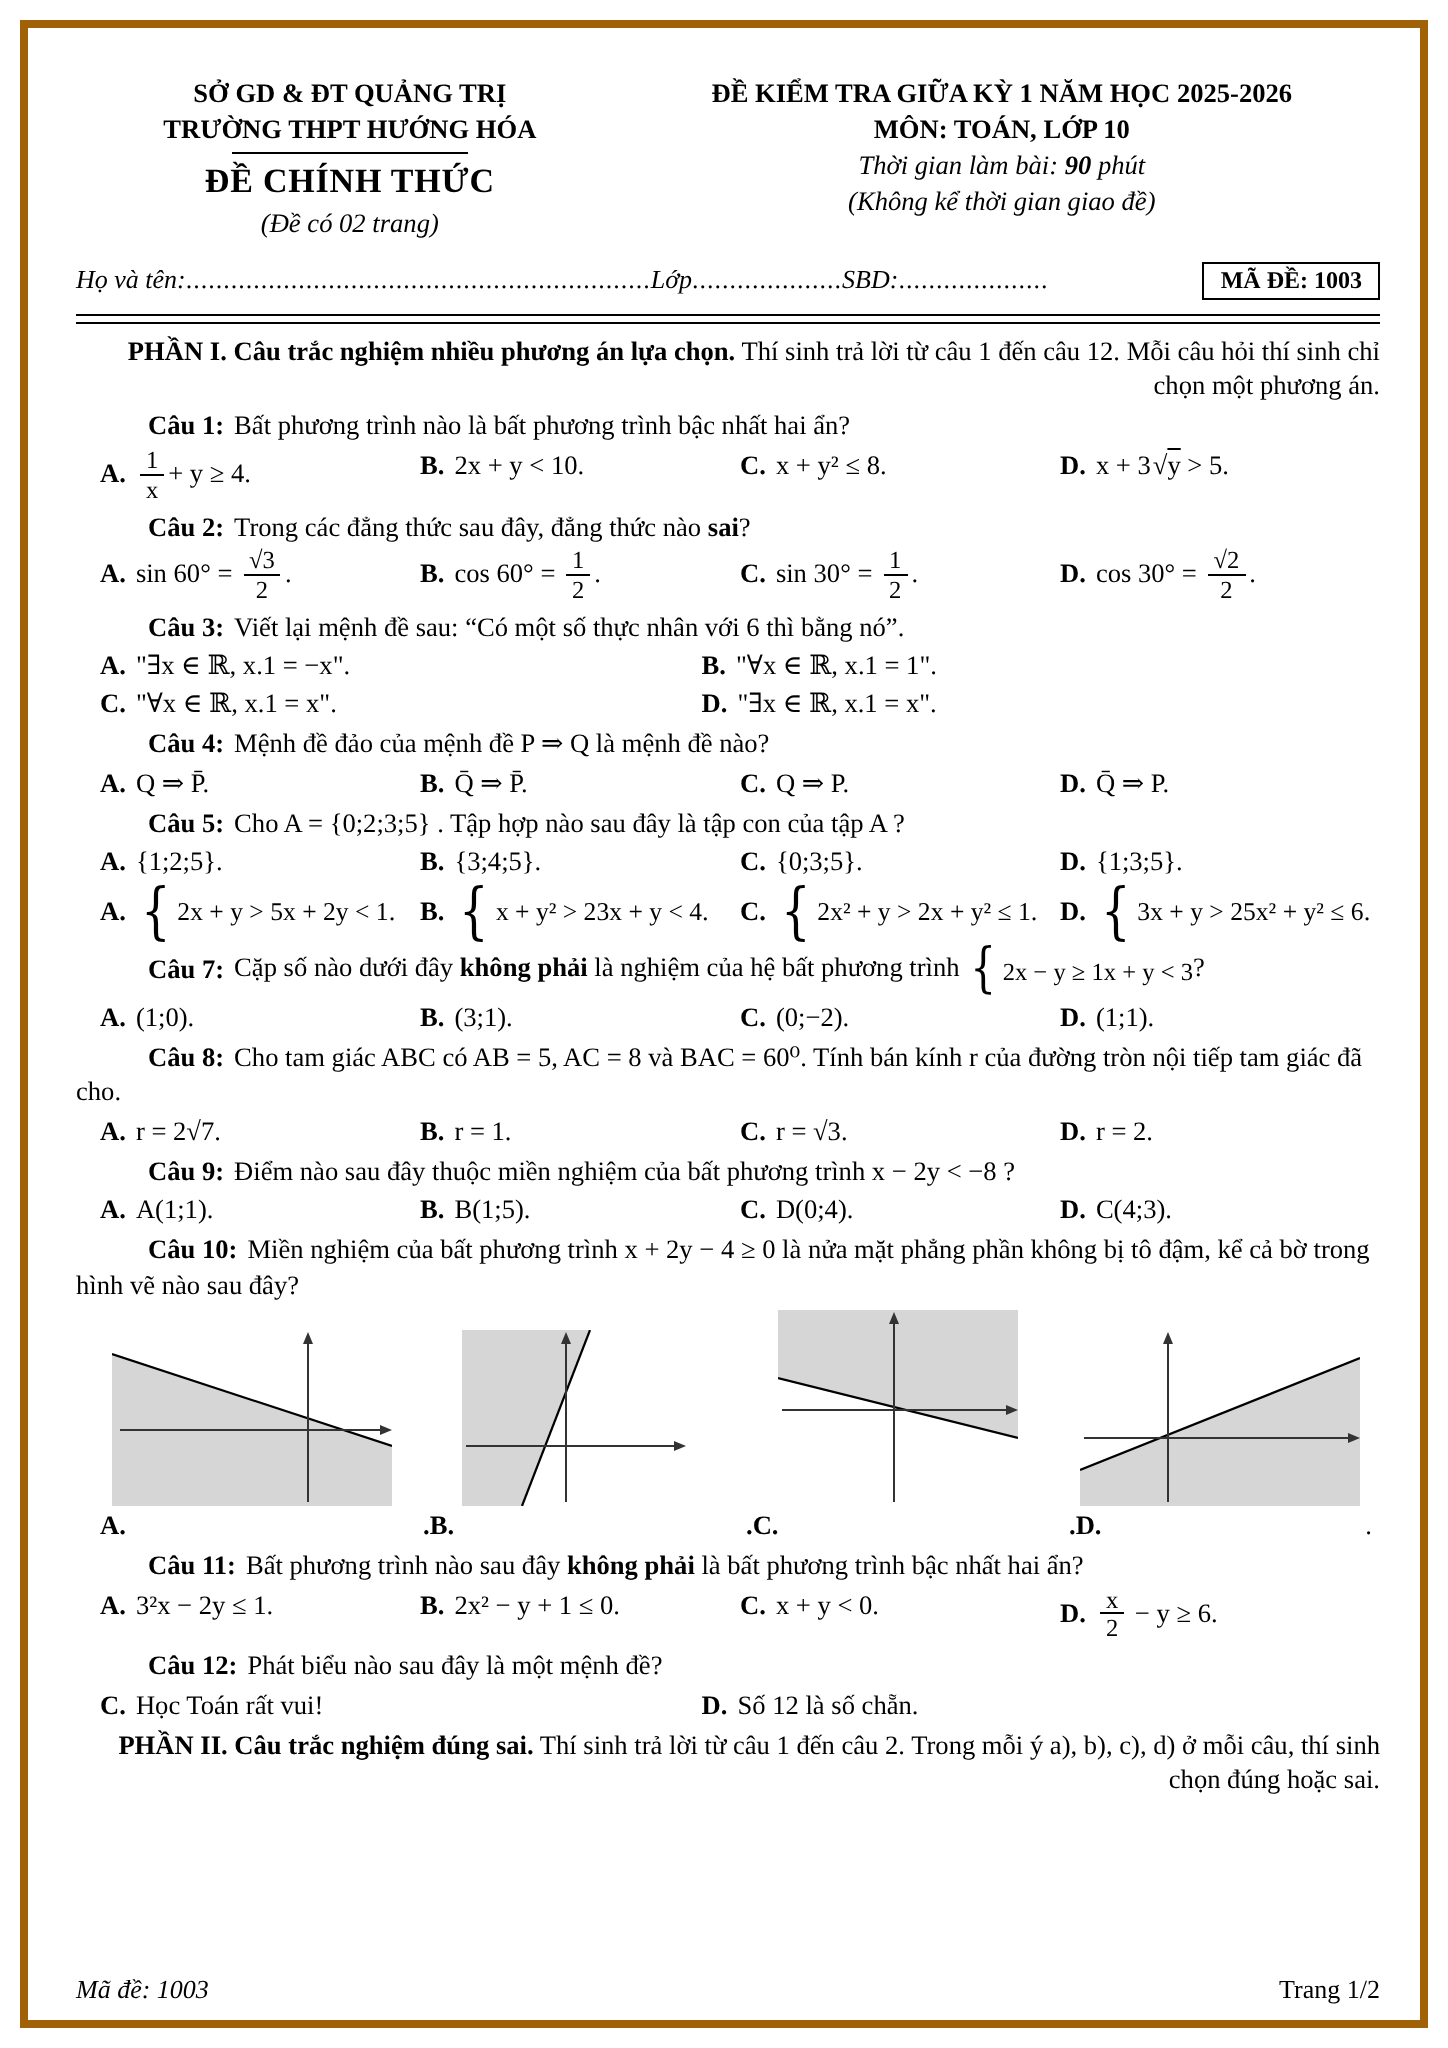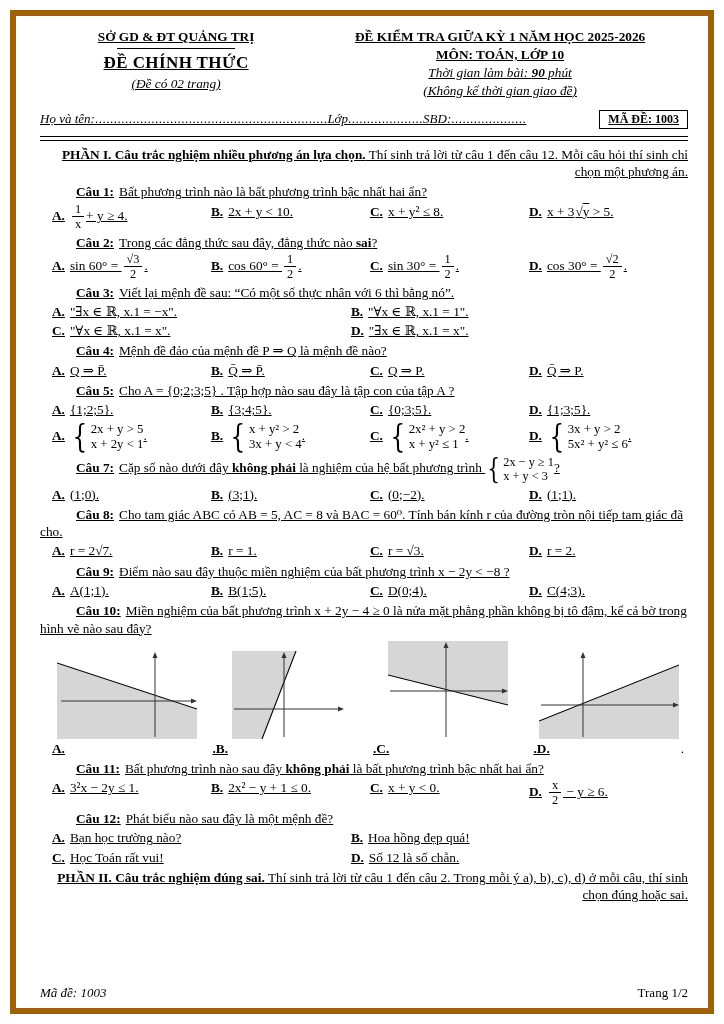--- a/index.html
+++ b/index.html
@@ -1,22 +1,22 @@
 <!DOCTYPE html>
 <html><head>
 <meta charset="utf-8">
 <style>
   html,body{margin:0;padding:0;}
   body{
     width:724px;height:1024px;position:relative;background:#fff;color:#000;
     font-family:"Liberation Serif","DejaVu Serif","DejaVu Sans",serif;
     font-size:13.3px;line-height:1.3;overflow:hidden;
   }
-  .page{position:absolute;top:10px;left:10px;right:10px;bottom:10px;border:6px solid #a16207;
-        padding:12px 20px 30px 24px;overflow:hidden;text-decoration:underline;}
+  .page{position:absolute;top:10px;left:10px;right:10px;bottom:10px;border:4px solid #a16207;
+        padding:24px 20px 30px 24px;overflow:hidden;}
   .b{font-weight:bold;}
   .i{font-style:italic;}
 
   
   .header{display:flex;}
   .h-left{width:42%;text-align:center;}
   .h-right{width:58%;text-align:center;}
   .h-left>div,.h-right>div{line-height:1.35;}
   .underline-bar{width:118px;border-top:1.2px solid #000;margin:2px auto 3px;}
   .official{font-size:17px;letter-spacing:.4px;}
@@ -44,21 +44,21 @@
   .frac .den{padding-top:1px;font-size:12.3px;}
 
   
   .sqrt-sign{margin-left:1px;}
   .sqrt-bar{text-decoration:overline;}
 
   
   .system{display:inline-flex;align-items:center;vertical-align:middle;}
   .system .brace{font-size:31px;line-height:.9;font-weight:400;margin-right:1px;transform:scaleX(.75);
                  font-family:"DejaVu Serif",serif;}
-  .system .lines{display:inline-flex;flex-direction:column;text-align:left;line-height:1.2;font-size:12.8px;}
+  .system .lines{display:inline-flex;flex-direction:row;text-align:left;line-height:1.2;font-size:12.8px;}
   .system.small .lines{font-size:12.3px;line-height:1.15;}
   .system.small .brace{font-size:27px;}
 
   
   .graphs{display:flex;margin:4px 4px 0 12px;gap:10px;align-items:flex-end;}
   .gcell{flex:1;text-align:center;}
   .gcell svg{display:block;margin:0 auto;}
   .glabels{display:flex;margin:1px 4px 0 12px;gap:10px;}
   .glabels .gl{flex:1;text-align:left;font-weight:bold;}
   .gl-end{font-weight:normal;float:right;}
@@ -67,20 +67,21 @@
   .footer{position:absolute;left:24px;right:20px;bottom:6px;display:flex;justify-content:space-between;font-size:13px;}
 </style>
 </head>
 <body>
 
 <div class="page">
 
   <div class="header">
     <div class="h-left">
       <div class="b">SỞ GD &amp; ĐT QUẢNG TRỊ</div>
+      <div class="b">TRƯỜNG THPT HƯỚNG HÓA</div>
       <div class="underline-bar"></div>
       <div class="b official">ĐỀ CHÍNH THỨC</div>
       <div class="i">(Đề có 02 trang)</div>
     </div>
     <div class="h-right">
       <div class="b">ĐỀ KIỂM TRA GIỮA KỲ 1 NĂM HỌC 2025-2026</div>
       <div class="b">MÔN: TOÁN,  LỚP 10</div>
       <div class="i"><span>Thời gian làm bài: </span><span class="b">90</span><span> phút</span></div>
       <div class="i">(Không kể thời gian giao đề)</div>
     </div>
@@ -297,24 +298,20 @@
       <span class="opt"><span class="letter">D.</span><span class="frac">
             <span class="num">x</span>
             <span class="den">2</span>
           </span><span> − y ≥ 6.</span></span>
     </div>
   </div>
 
   <div class="question">
     <div><span class="q-label">Câu 12:</span><span>Phát biểu nào sau đây là một mệnh đề?</span></div>
     <div class="options options-2">
-      <span class="opt"><span class="letter">A.</span><span>Bạn học trường nào?</span></span>
-      <span class="opt"><span class="letter">B.</span><span>Hoa hồng đẹp quá!</span></span>
-    </div>
-    <div class="options options-2">
       <span class="opt"><span class="letter">C.</span><span>Học Toán rất vui!</span></span>
       <span class="opt"><span class="letter">D.</span><span>Số 12 là số chẵn.</span></span>
     </div>
   </div>
 
   <div class="part-heading"><span class="b">PHẦN II. Câu trắc nghiệm đúng sai.</span><span> Thí sinh trả lời từ câu 1 đến câu 2. Trong mỗi ý a), b), c), d) ở mỗi câu, thí sinh chọn đúng hoặc sai.</span></div>
 
   <div class="footer">
     <span class="i">Mã đề: 1003</span>
     <span>Trang 1/2</span>

